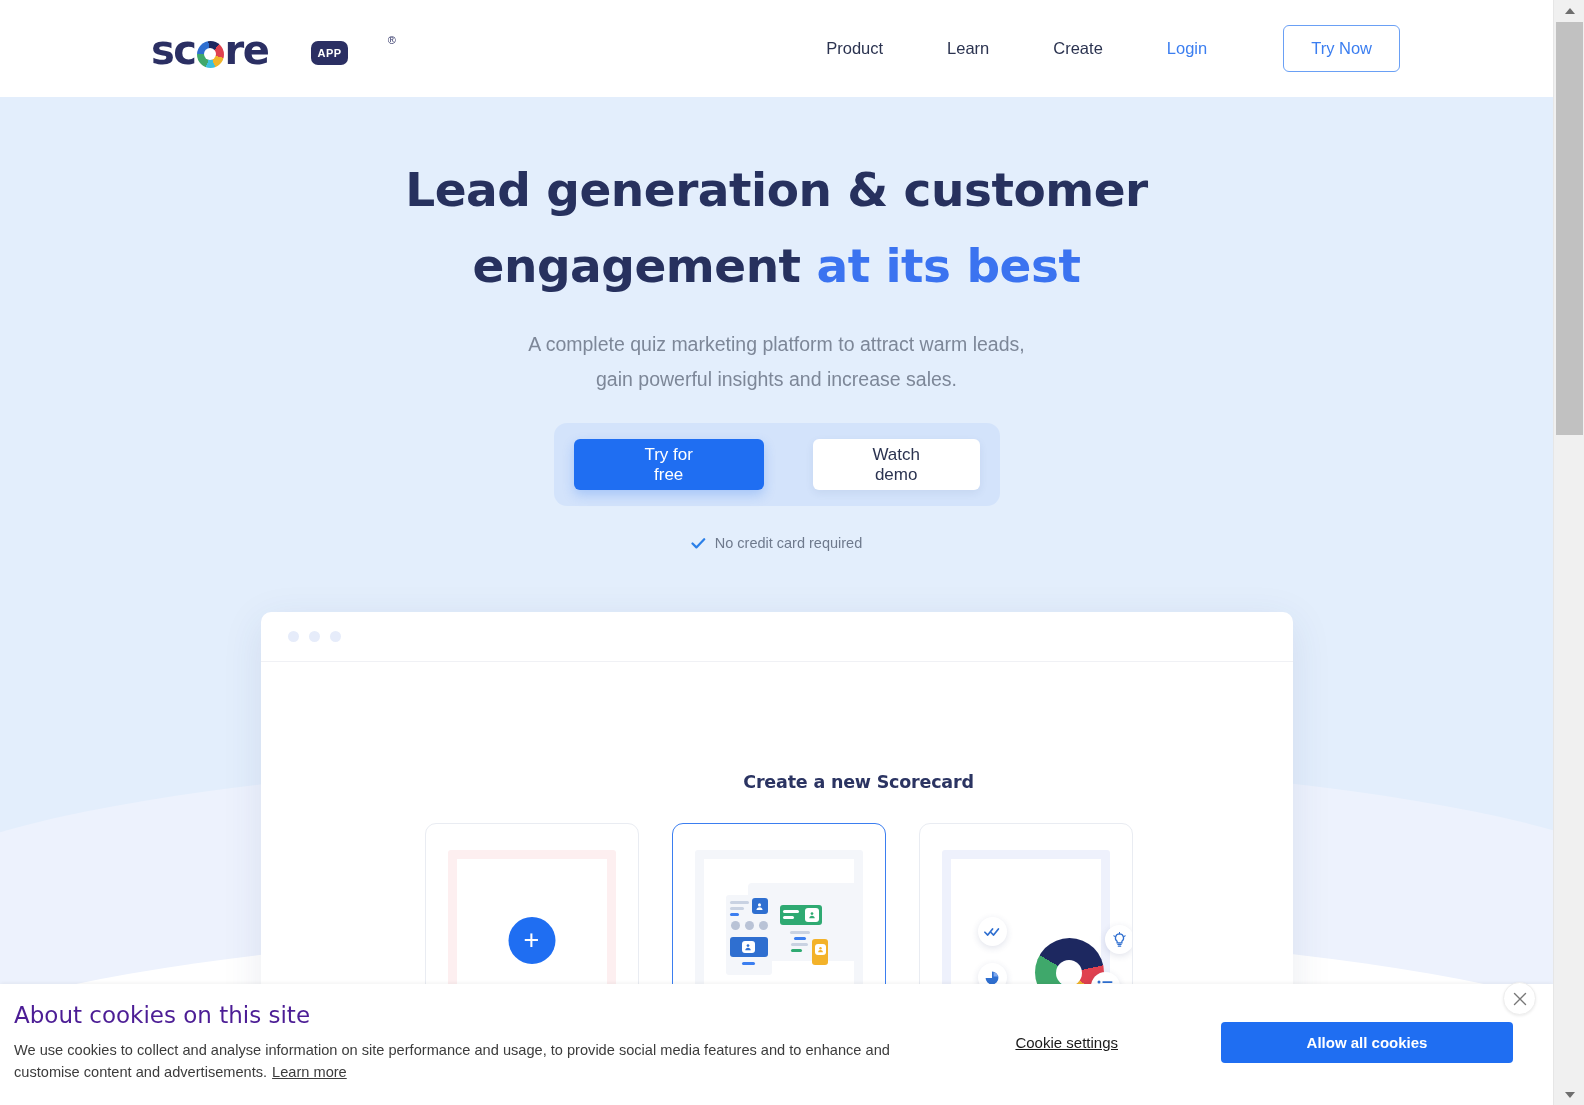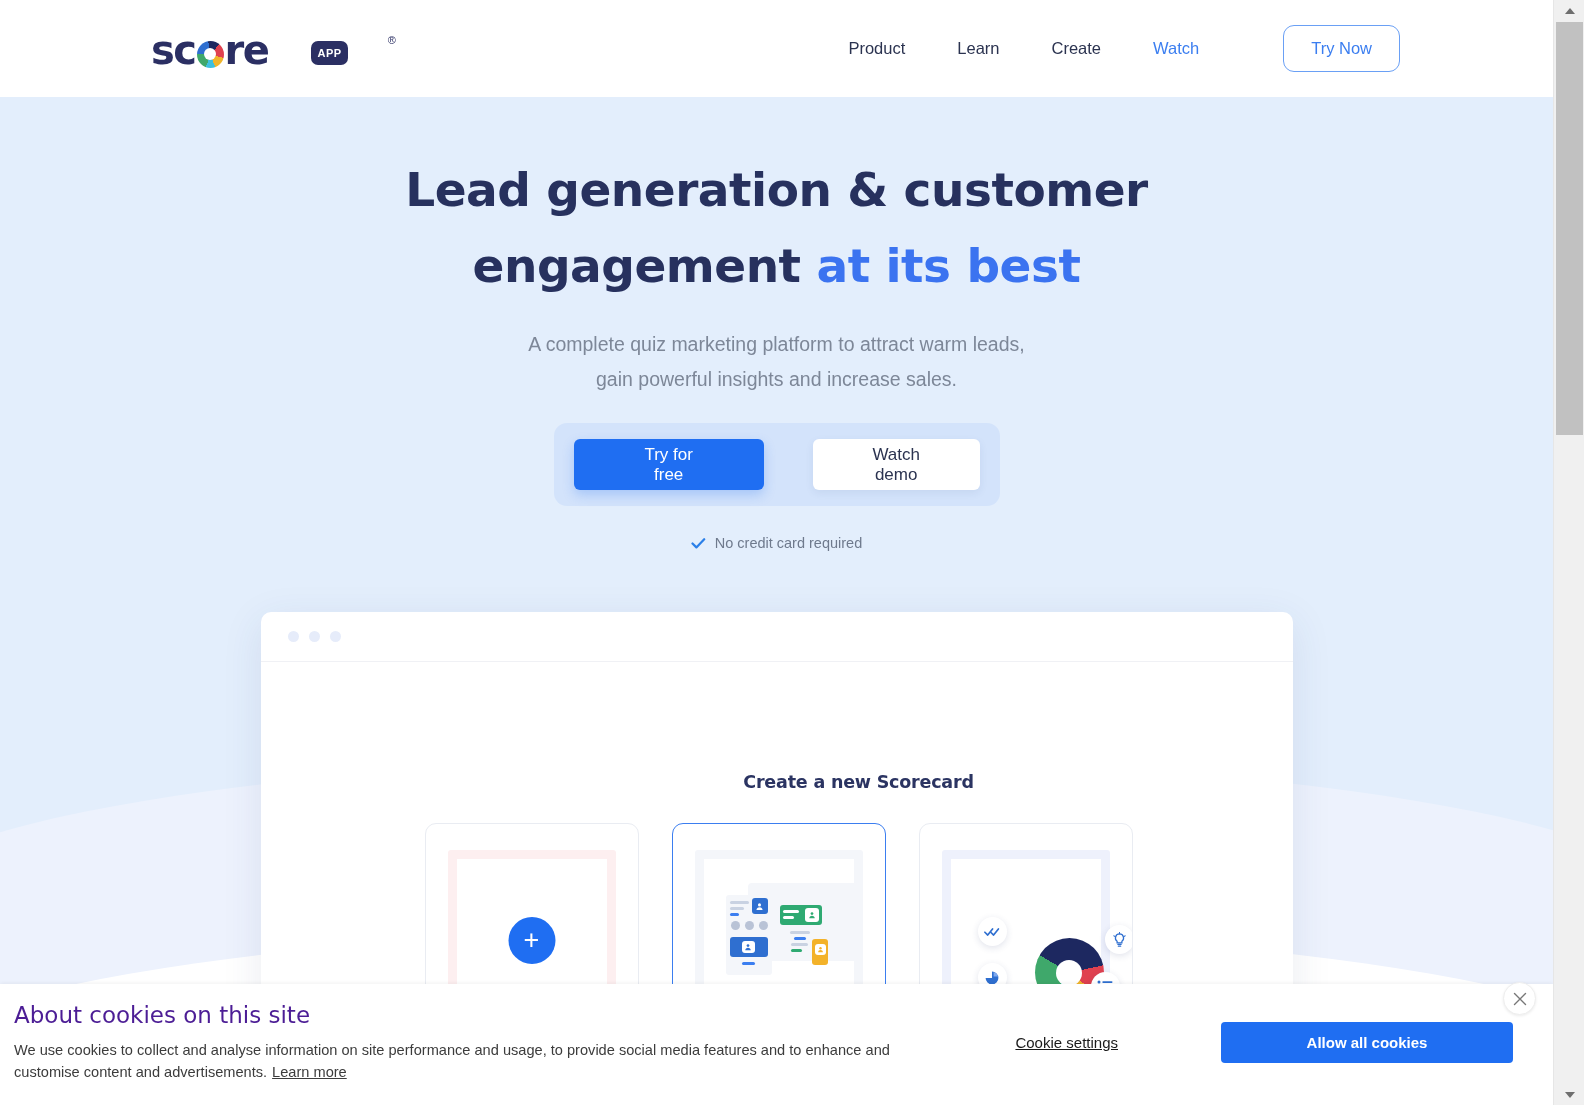--- a/index.html
+++ b/index.html
@@ -105,37 +105,37 @@
     left: 2px;
   }
 
   .nav {
     position: absolute;
     right: 153px;
     top: 0;
     height: 97px;
     display: flex;
     align-items: center;
-    gap: 4px;
+    gap: 16px;
   }
   .nav-link {
     font-size: 16.5px;
     color: #2b3350;
     text-decoration: none;
     padding: 0 24px;
     cursor: pointer;
     white-space: nowrap;
   }
   .nav-link.accent { color: #3b7ef0; }
   .nav-btn {
-    margin-left: 56px;
+    margin-left: 36px;
     border: 1.5px solid #6aa0f5;
     color: #3b7ef0;
     background: transparent;
-    border-radius: 11px;
+    border-radius: 6px;
     font-size: 16.5px;
     font-family: inherit;
     padding: 13px 27px;
     cursor: pointer;
     white-space: nowrap;
   }
 
   
   .hero {
     position: absolute;
@@ -499,21 +499,21 @@
         <span>re</span>
       </span>
       <span class="logo-badge">APP</span>
       <span class="logo-reg">®</span>
     </div>
 
     <nav class="nav">
       <a class="nav-link">Product</a>
       <a class="nav-link">Learn</a>
       <a class="nav-link">Create</a>
-      <a class="nav-link accent">Watch</a>
+      <a class="nav-link accent">Login</a>
       <button class="nav-btn">Try Now</button>
     </nav>
   </header>
 
   <section class="hero">
     <div class="wave-mid"></div>
     <div class="wave-white"></div>
 
     <div class="hero-inner">
       <h1 class="hero-title">

